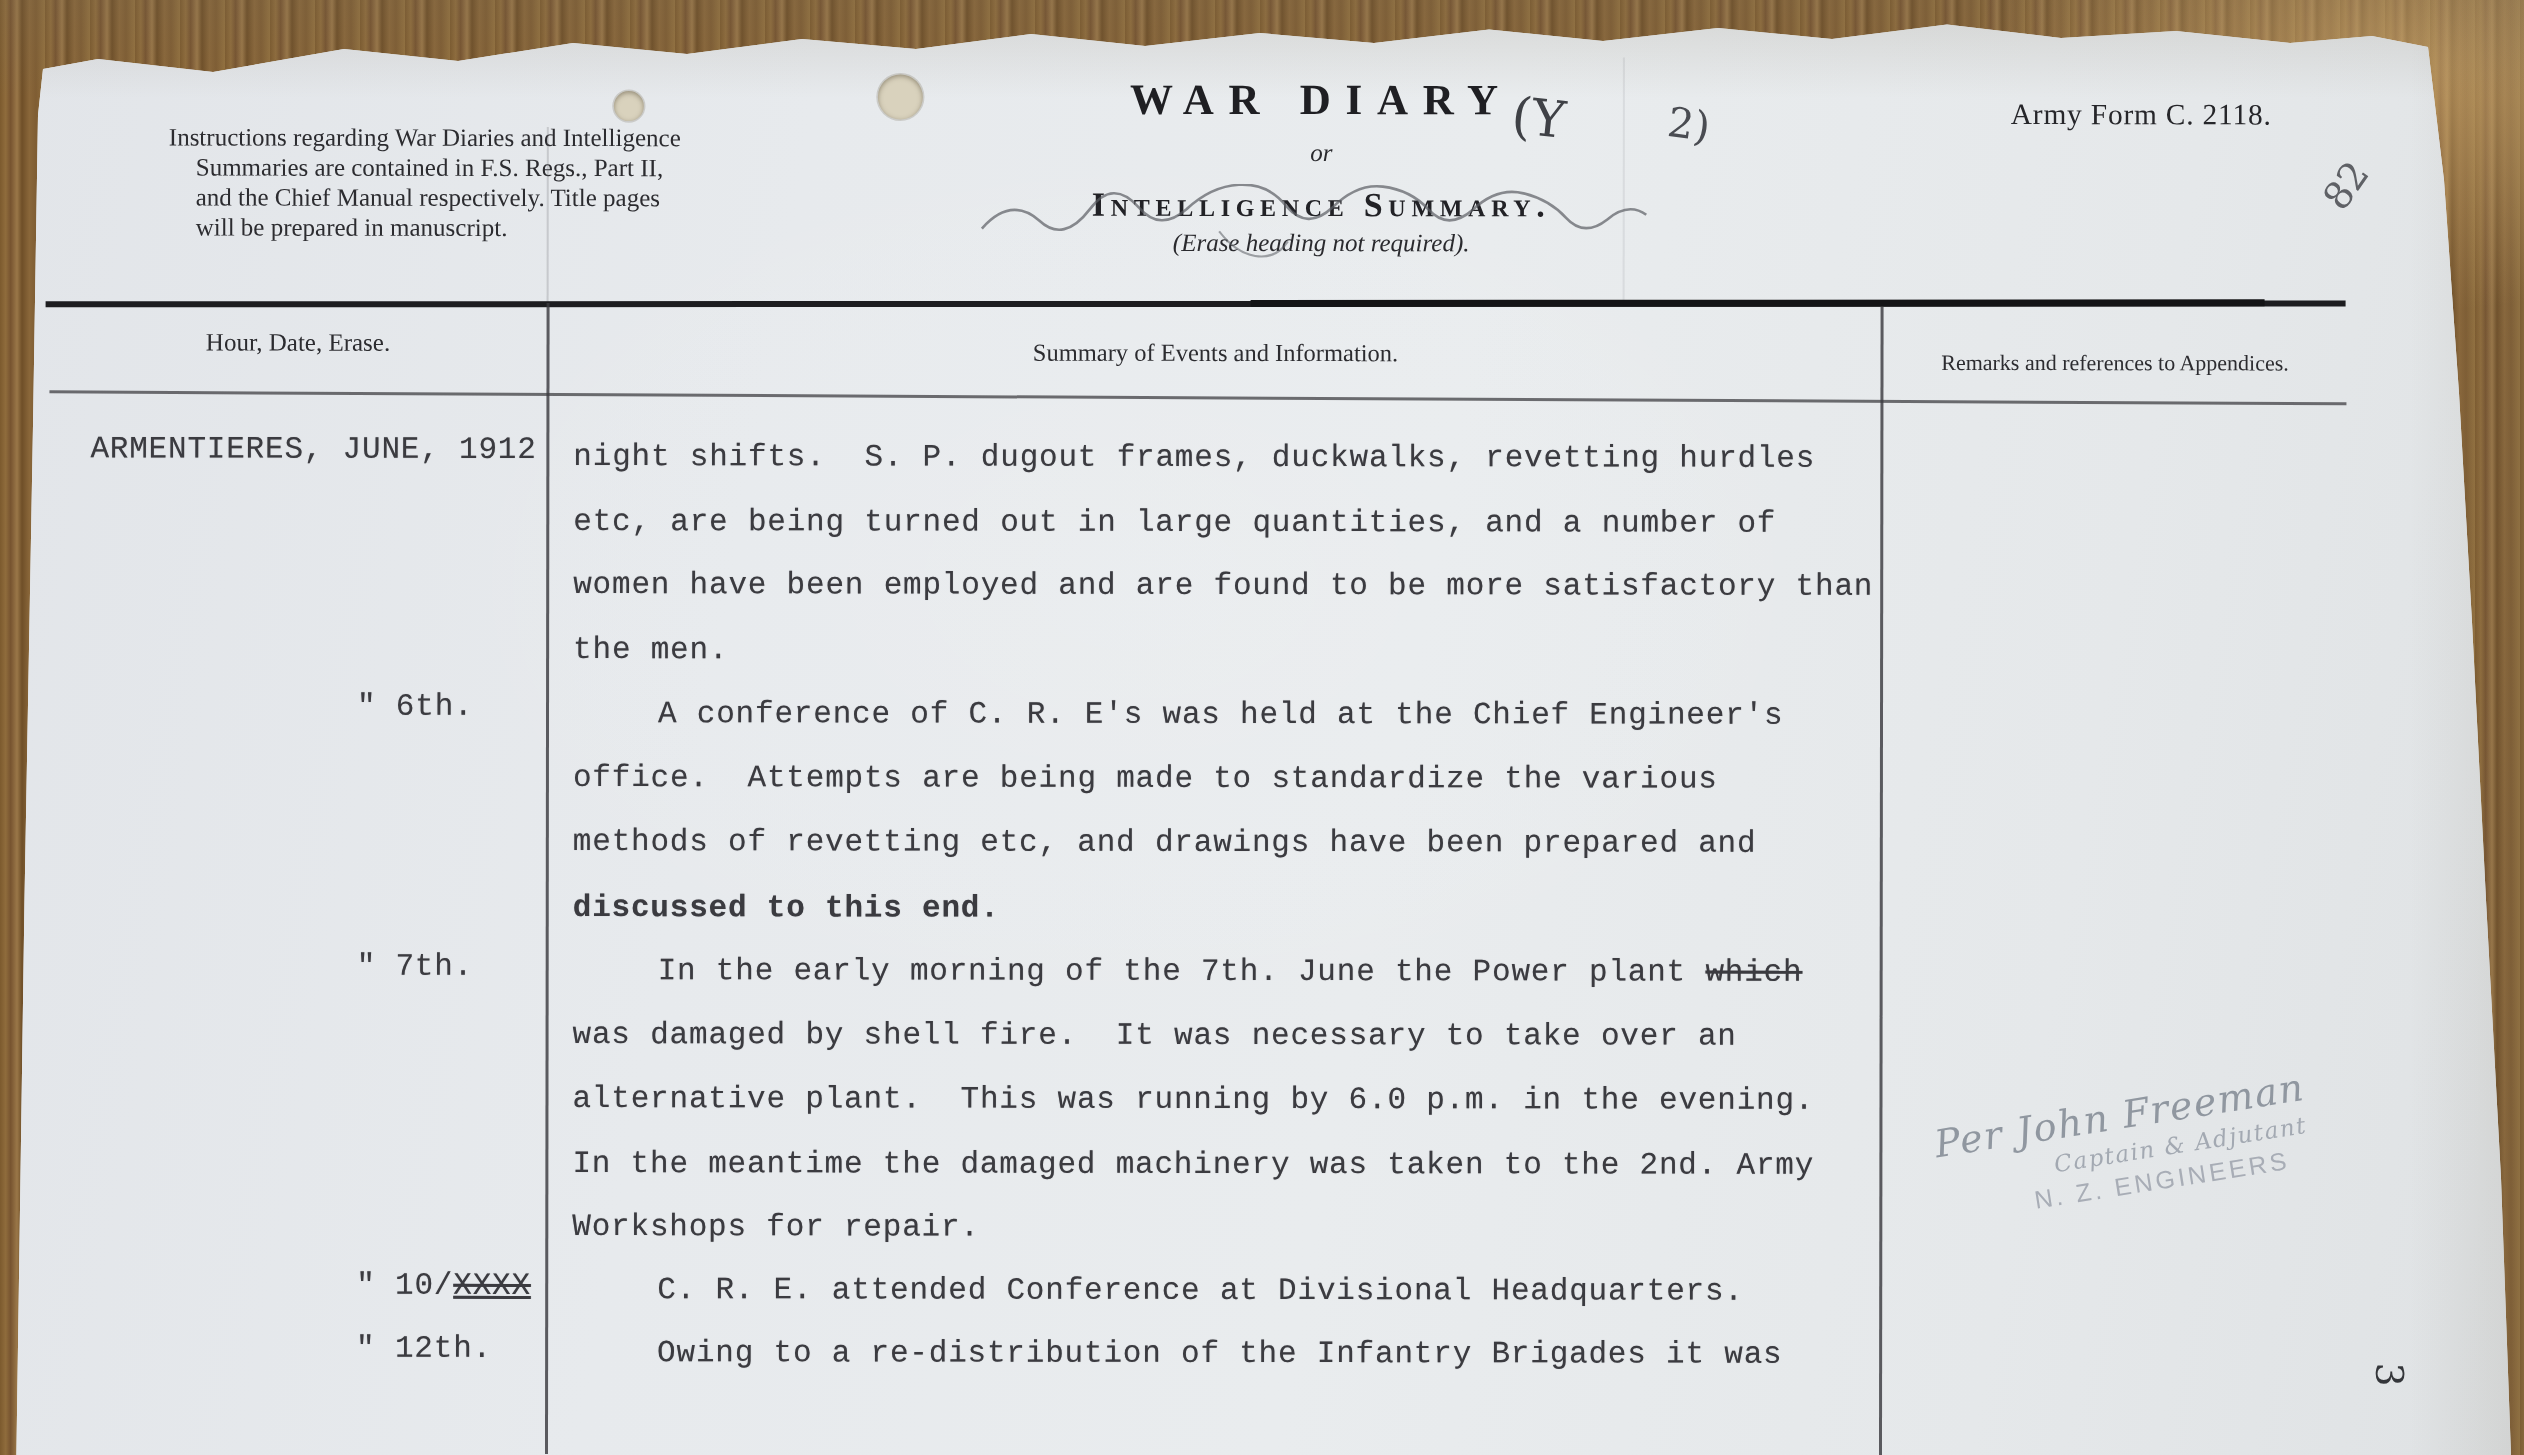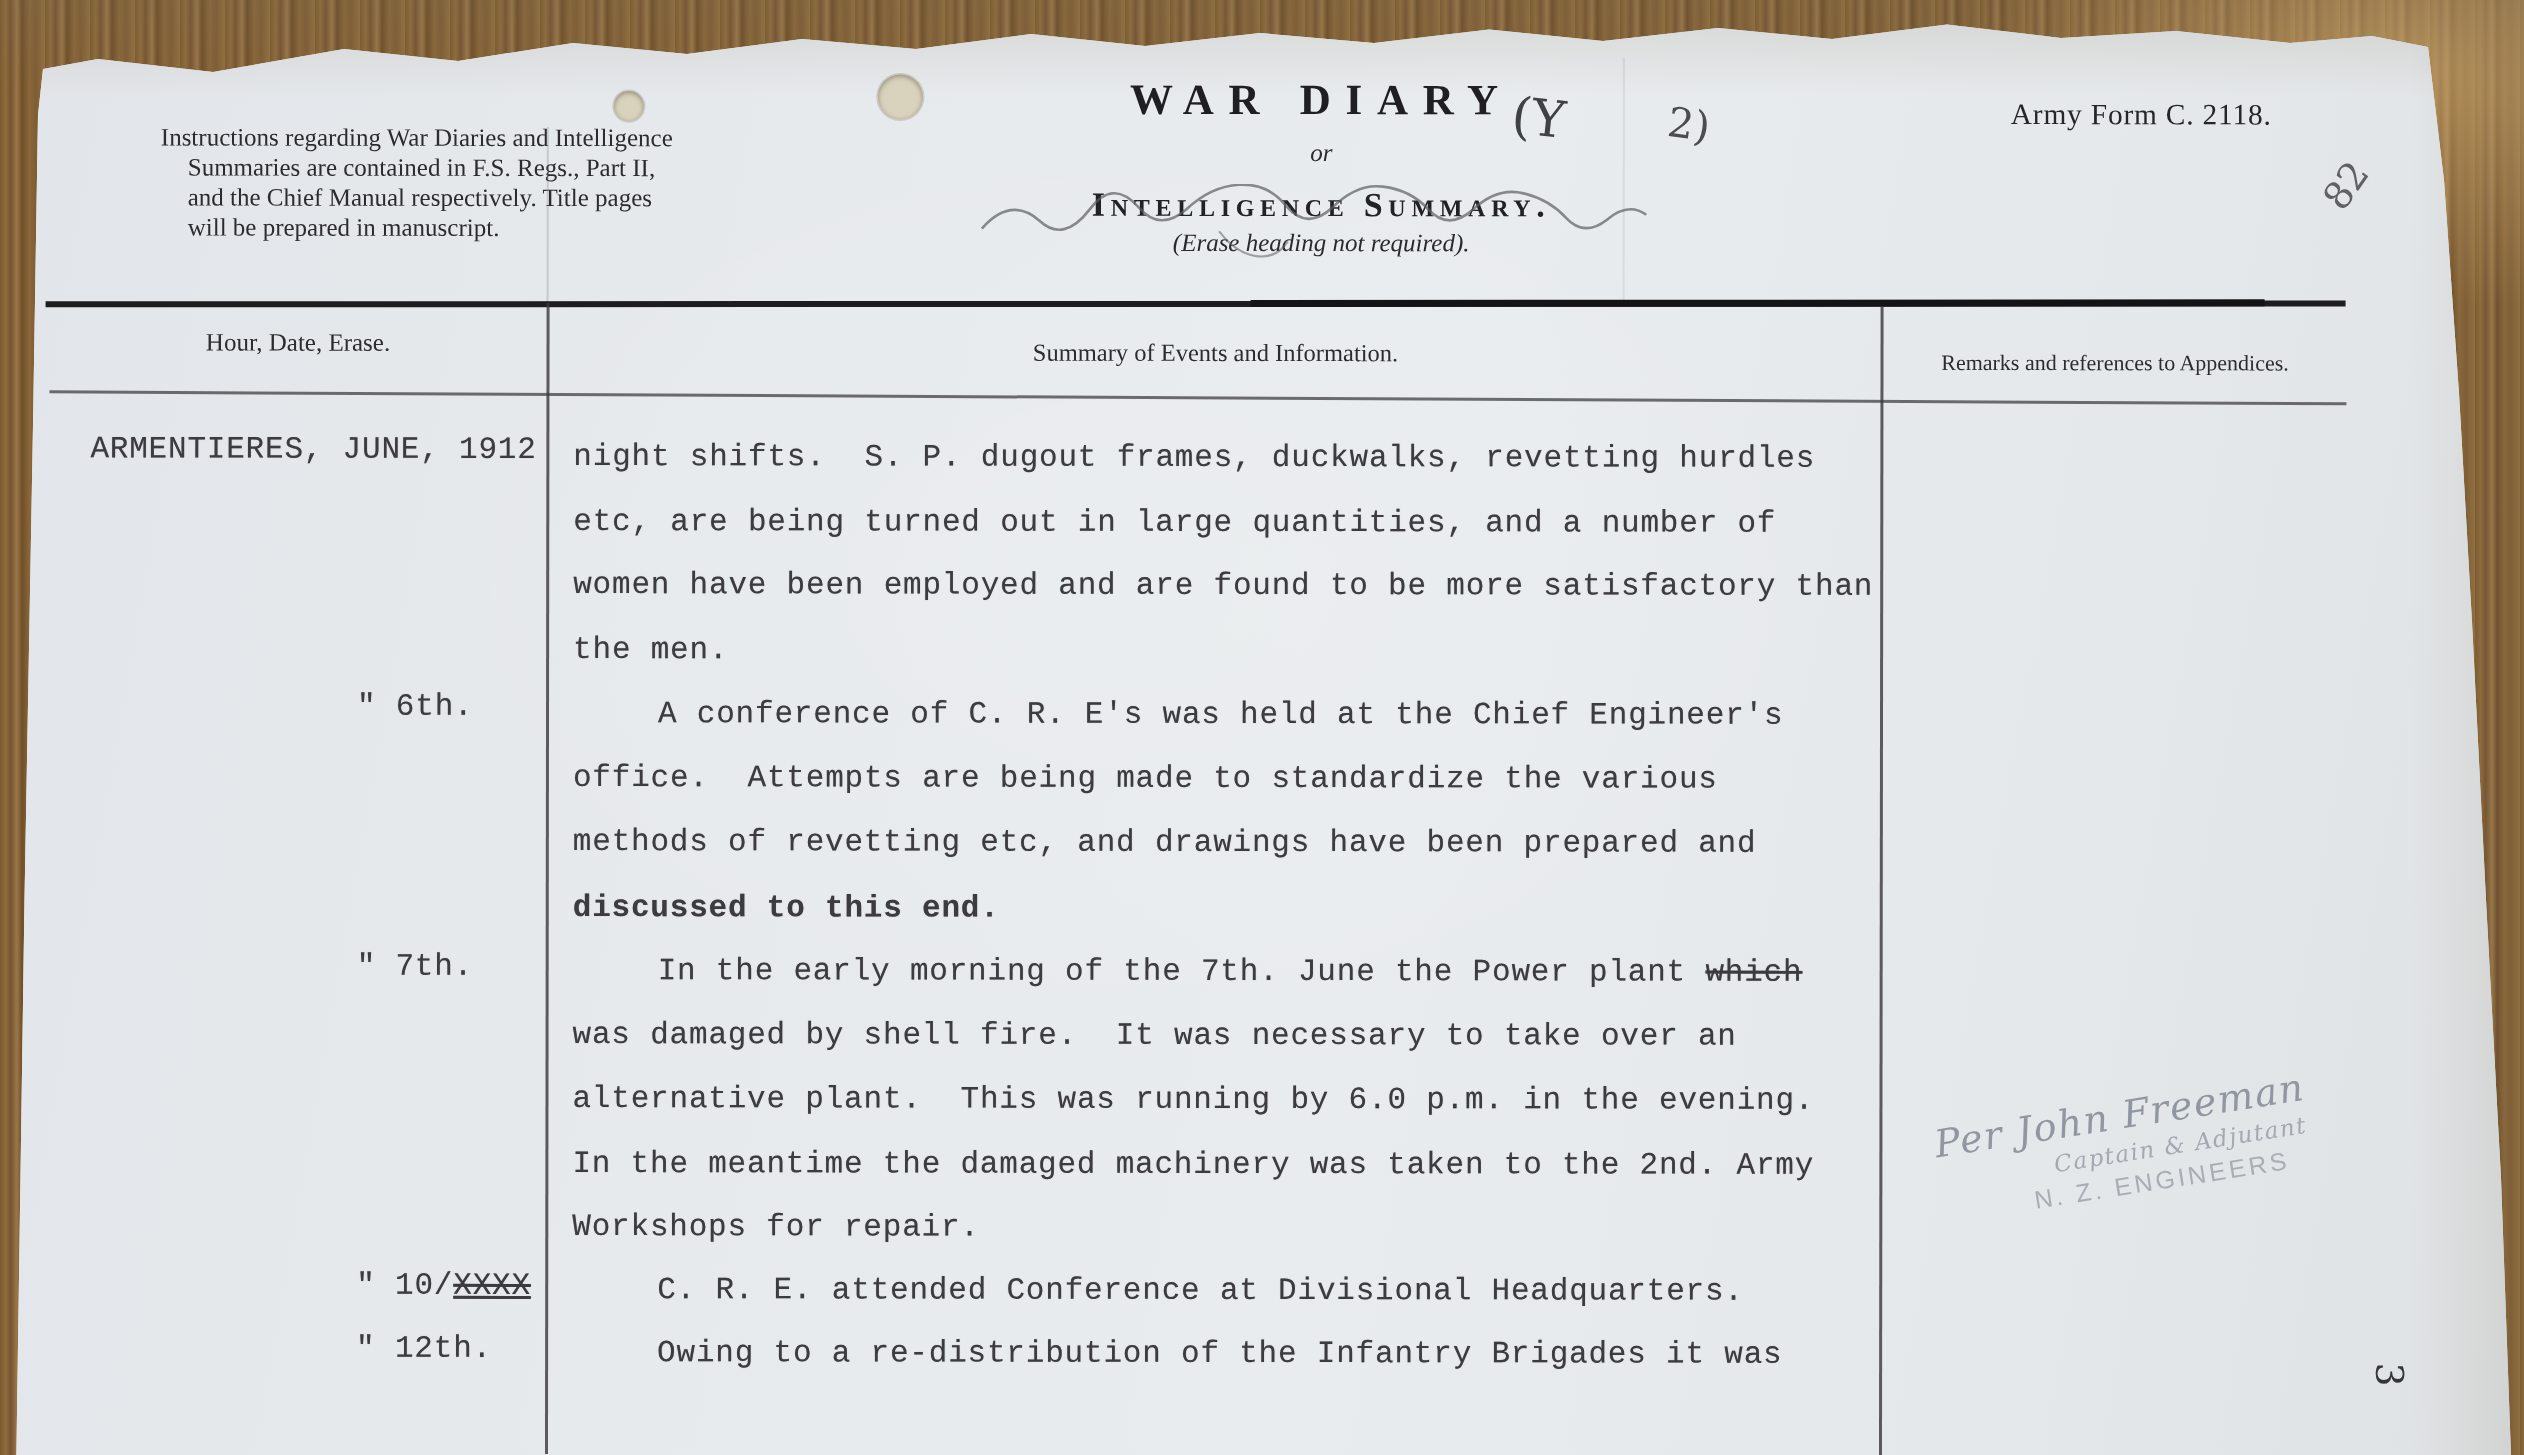--- a/index.html
+++ b/index.html
@@ -37,21 +37,21 @@
     position:absolute;inset:0;pointer-events:none;
     background:
       linear-gradient(180deg, rgba(120,110,90,.18) 0px, rgba(120,110,90,0) 98px),
       linear-gradient(270deg, rgba(120,110,90,.14) 0px, rgba(120,110,90,0) 115px),
       radial-gradient(ellipse 1145px 736px at 45% 40%, rgba(255,255,255,.10), rgba(0,0,0,0) 70%);
     clip-path: inherit;
   }
   .content{position:absolute;inset:0;transform:rotate(.08deg);}
   .abs{position:absolute;}
   
-  .print{color:#26262a;}
+  .print{color:#26262a;margin-left:8px;}
   .instr{font-size:25px;line-height:30px;color:#2c2c30;}
   .instr .ln{white-space:pre;}
   .instr .ln + .ln{padding-left:27px;}
   .ttl-main{font-size:43px;font-weight:bold;letter-spacing:14.7px;color:#1f1f23;}
   .ttl-or{font-size:25px;font-style:italic;color:#2a2a2e;}
   .ttl-alt{font-size:34px;font-weight:bold;font-variant:small-caps;letter-spacing:5.7px;color:#222226;}
   .ttl-note{font-size:25px;font-style:italic;color:#2a2a2e;}
   .formno{font-size:29.4px;color:#26262a;letter-spacing:0.8px;}
   .colhead{color:#2c2c30;}
   

